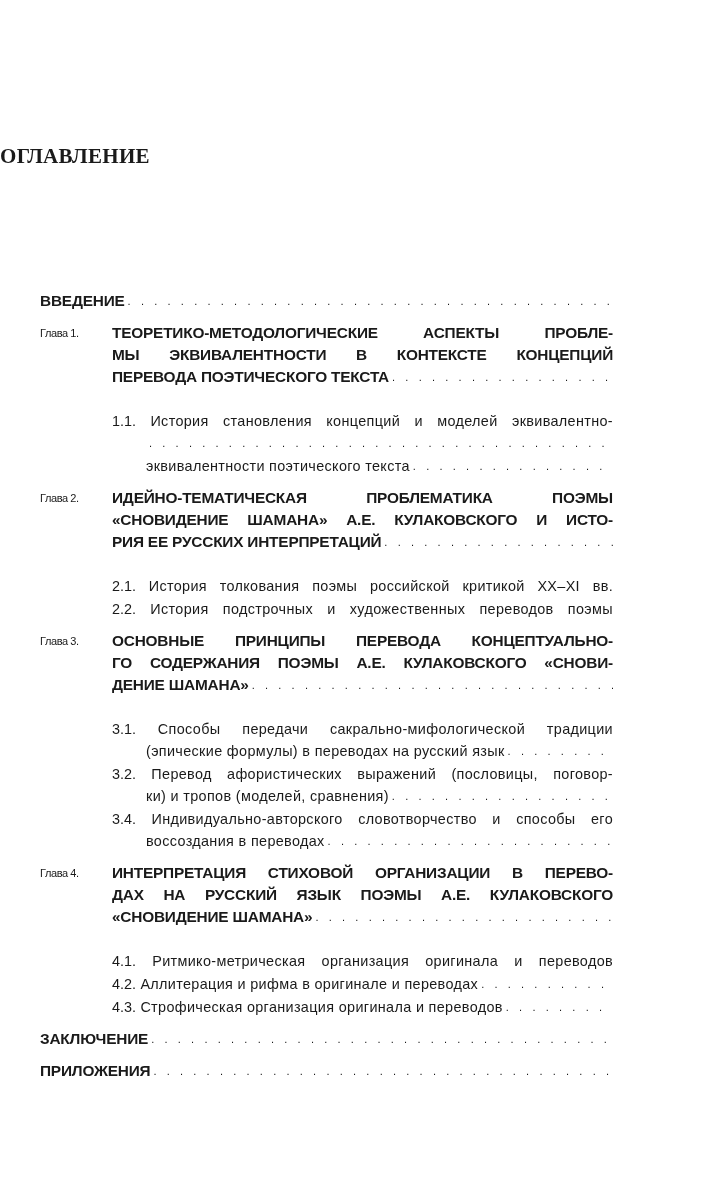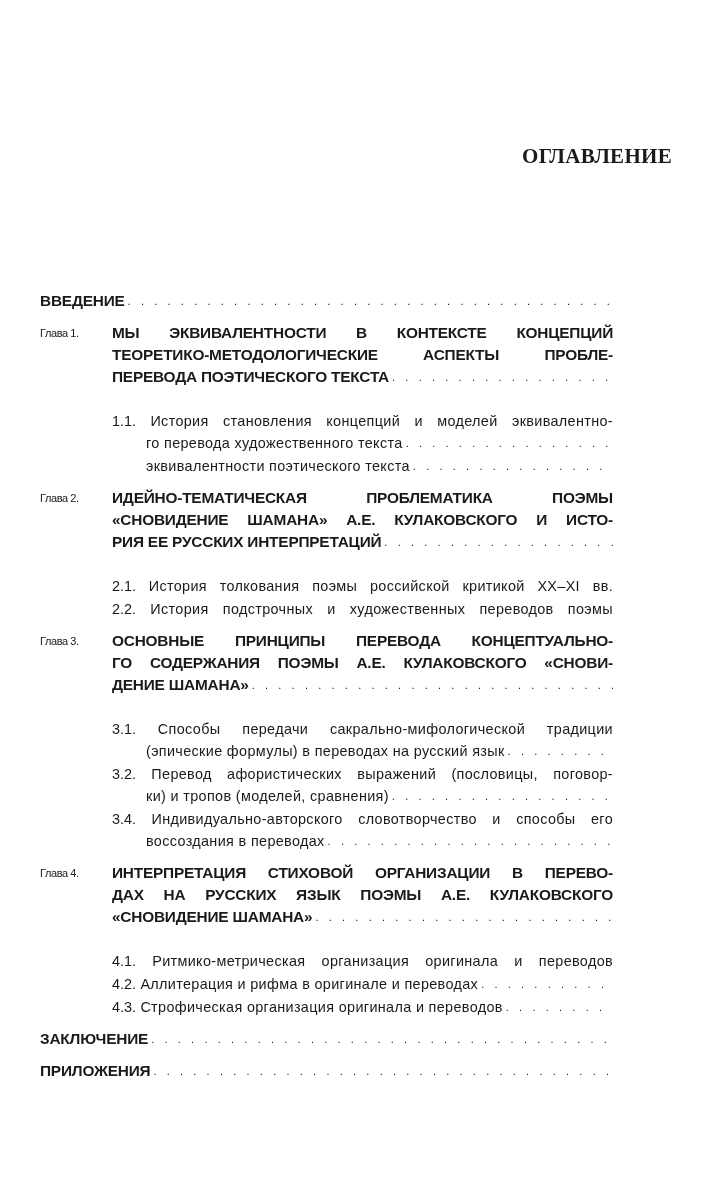--- a/index.html
+++ b/index.html
@@ -13,21 +13,21 @@
       position: relative;
       overflow: hidden;
       font-family: "Liberation Serif", "DejaVu Serif", serif;
       color: #1a1a1a;
     }
     .page-title {
       position: absolute;
       top: 144px;
       left: 0;
       width: 672px;
-      text-align: right;
+      text-align: left;
       font-weight: bold;
       font-size: 21px;
       letter-spacing: 0.3px;
     }
     .toc {
       position: absolute;
       top: 290px;
       left: 40px;
       width: 573px;
     }
@@ -121,33 +121,32 @@
 
     <div class="line dots-line top-entry">
       <span class="txt bold">ВВЕДЕНИЕ</span>
       <span class="dots">. . . . . . . . . . . . . . . . . . . . . . . . . . . . . . . . . . . . . . . . . . . . . . . . . . . . . . . . . . . . . . . . . . . . . . . . . . . . . . . . . . . .</span>
     </div>
 
     <div class="chapter">
       <div class="chapter-head">
         <div class="chapter-label">Глава 1.</div>
         <div class="chapter-body">
+          <div class="line bold">ТЕОРЕТИКО-МЕТОДОЛОГИЧЕСКИЕ АСПЕКТЫ ПРОБЛЕ-</div>
           <div class="line bold">МЫ ЭКВИВАЛЕНТНОСТИ В КОНТЕКСТЕ КОНЦЕПЦИЙ</div>
-          <div class="line bold">ТЕОРЕТИКО-МЕТОДОЛОГИЧЕСКИЕ АСПЕКТЫ ПРОБЛЕ-</div>
           <div class="line dots-line">
             <span class="txt bold">ПЕРЕВОДА ПОЭТИЧЕСКОГО ТЕКСТА</span>
             <span class="dots">. . . . . . . . . . . . . . . . . . . . . . . . . . . . . . . . . . . . . . . . . . . . . . . . . . . . . . . . . . . . . . . . . . . . . . . . . . . . . . . . . . . .</span>
           </div>
         </div>
       </div>
       <div class="sections">
         <div class="section">
           <div class="line"><span class="num">1.1.</span> <span>История становления концепций и моделей эквивалентно-</span></div>
           <div class="line cont dots-line">
-              <span class="txt">го перевода художественного текста</span>
               <span class="dots">. . . . . . . . . . . . . . . . . . . . . . . . . . . . . . . . . . . . . . . . . . . . . . . . . . . . . . . . . . . . . . . . . . . . . . . . . . . . . . . . . . . .</span>
             </div>
         </div>
         <div class="section">
           <div class="line cont dots-line">
               <span class="txt">эквивалентности поэтического текста</span>
               <span class="dots">. . . . . . . . . . . . . . . . . . . . . . . . . . . . . . . . . . . . . . . . . . . . . . . . . . . . . . . . . . . . . . . . . . . . . . . . . . . . . . . . . . . .</span>
             </div>
         </div>
       </div>
@@ -210,21 +209,21 @@
             </div>
         </div>
       </div>
     </div>
 
     <div class="chapter">
       <div class="chapter-head">
         <div class="chapter-label">Глава 4.</div>
         <div class="chapter-body">
           <div class="line bold">ИНТЕРПРЕТАЦИЯ СТИХОВОЙ ОРГАНИЗАЦИИ В ПЕРЕВО-</div>
-          <div class="line bold">ДАХ НА РУССКИХ ЯЗЫК ПОЭМЫ А.Е. КУЛАКОВСКОГО</div>
+          <div class="line bold">ДАХ НА РУССКИЙ ЯЗЫК ПОЭМЫ А.Е. КУЛАКОВСКОГО</div>
           <div class="line dots-line">
             <span class="txt bold">«СНОВИДЕНИЕ ШАМАНА»</span>
             <span class="dots">. . . . . . . . . . . . . . . . . . . . . . . . . . . . . . . . . . . . . . . . . . . . . . . . . . . . . . . . . . . . . . . . . . . . . . . . . . . . . . . . . . . .</span>
           </div>
         </div>
       </div>
       <div class="sections">
         <div class="section">
           <div class="line"><span class="num">4.1.</span> <span>Ритмико-метрическая организация оригинала и переводов</span></div>
         </div>

